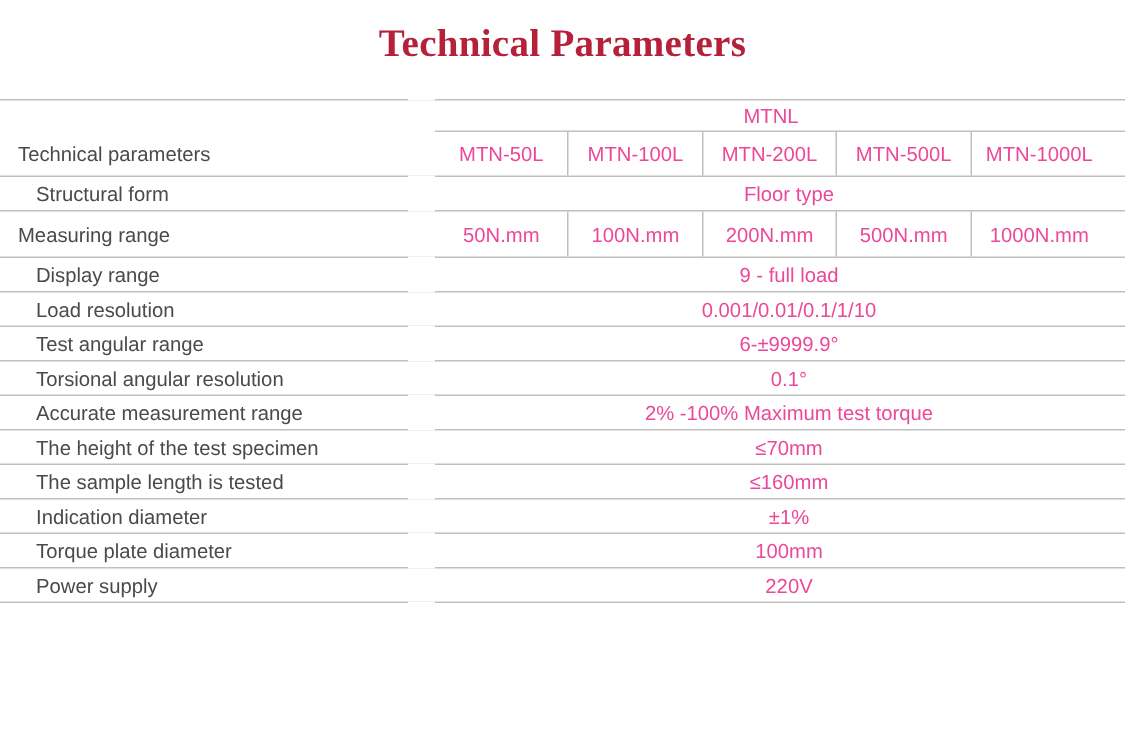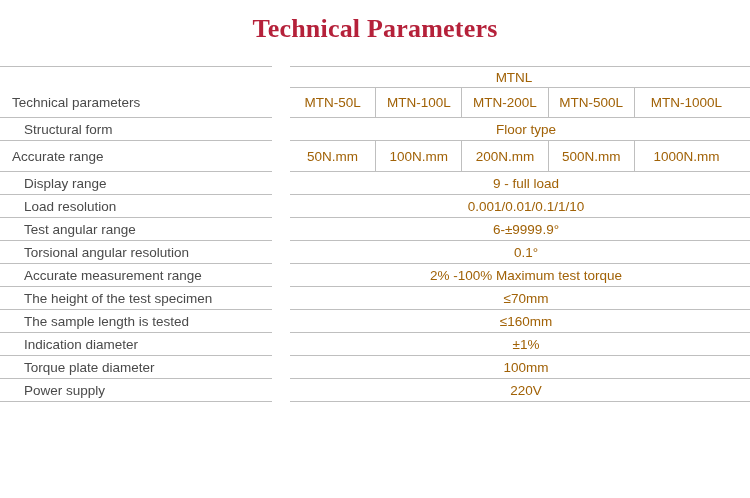--- a/index.html
+++ b/index.html
@@ -85,21 +85,21 @@
 
   
   .value-col {
     width: 460px;
     box-sizing: border-box;
     padding-left: 0px;
     padding-right: 12px;
     display: flex;
     align-items: stretch;
     font-size: 13.5px;
-    color: #a16207;
+    color: #ec4899;
     border-bottom: 1px solid #bfbfbf;
   }
   .value-col.head {
     border-top: 1px solid #bfbfbf;
   }
 
   .value-cell {
     flex: 1 1 0;
     display: flex;
     align-items: center;
@@ -114,21 +114,21 @@
   .value-cell.span-all {
     flex: 1 1 100%;
   }
 
   .h-22 { height: 22px; }
   .h-23 { height: 23px; padding-left: 24px; }
   .h-30 { height: 30px; }
   .h-31 { height: 31px; }
 
   
-  .value-cell.tight { padding: 0 9px; }
+  .value-cell.tight { padding: 0 1px; }
 </style>
 </head>
 <body>
 
 <div class="page-title">Technical Parameters</div>
 
 <div class="spec-sheet">
 
   <div class="spec-row">
     <div class="label-col head h-22 no-rule">
@@ -158,21 +158,21 @@
       <span>Structural form</span>
       <span class="rule-cap"></span>
     </div>
     <div class="value-col h-23">
       <div class="value-cell span-all">Floor type</div>
     </div>
   </div>
 
   <div class="spec-row">
     <div class="label-col h-31">
-      <span>Accurate range</span>
+      <span>Measuring range</span>
       <span class="rule-cap"></span>
     </div>
     <div class="value-col h-31">
       <div class="value-cell divided">50N.mm</div>
       <div class="value-cell divided">100N.mm</div>
       <div class="value-cell divided">200N.mm</div>
       <div class="value-cell divided">500N.mm</div>
       <div class="value-cell divided tight">1000N.mm</div>
     </div>
   </div>

